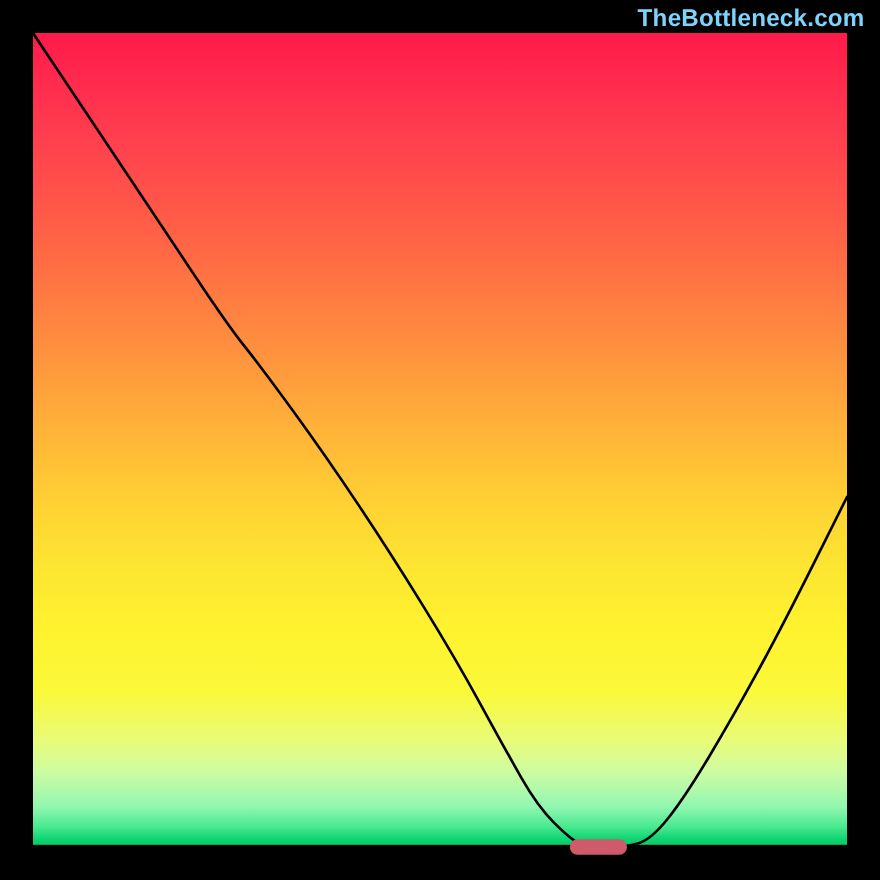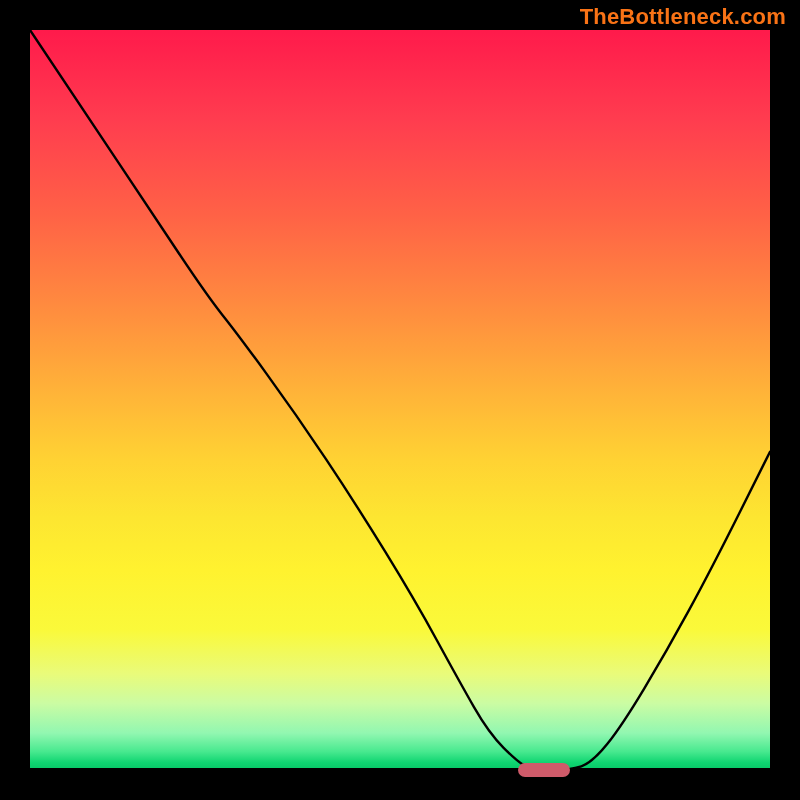--- a/index.html
+++ b/index.html
@@ -12,21 +12,21 @@
     font-family: Arial, Helvetica, sans-serif;
   }
   .frame {
     position: absolute;
     inset: 0;
   }
   .watermark {
     position: absolute;
     top: 4px;
     right: 14px;
-    color: #f97316;
+    color: #7dd3fc;
     font-size: 22px;
     font-weight: bold;
     letter-spacing: 0.2px;
   }
   .plot-area {
     position: absolute;
     top: 30px;
     left: 30px;
     right: 30px;
     bottom: 30px;

